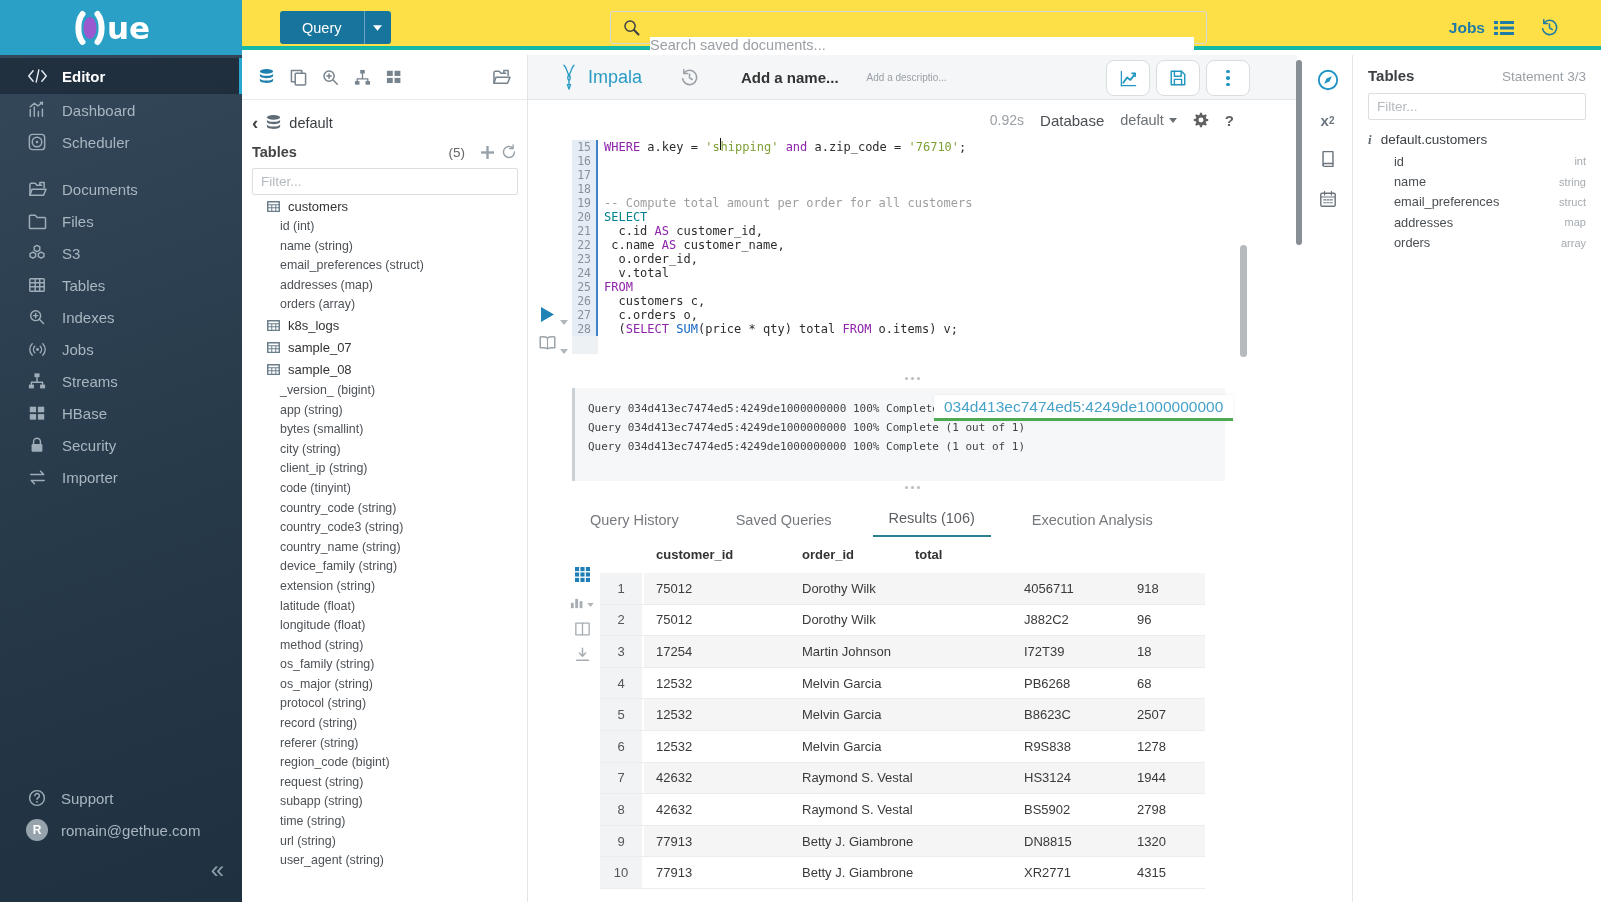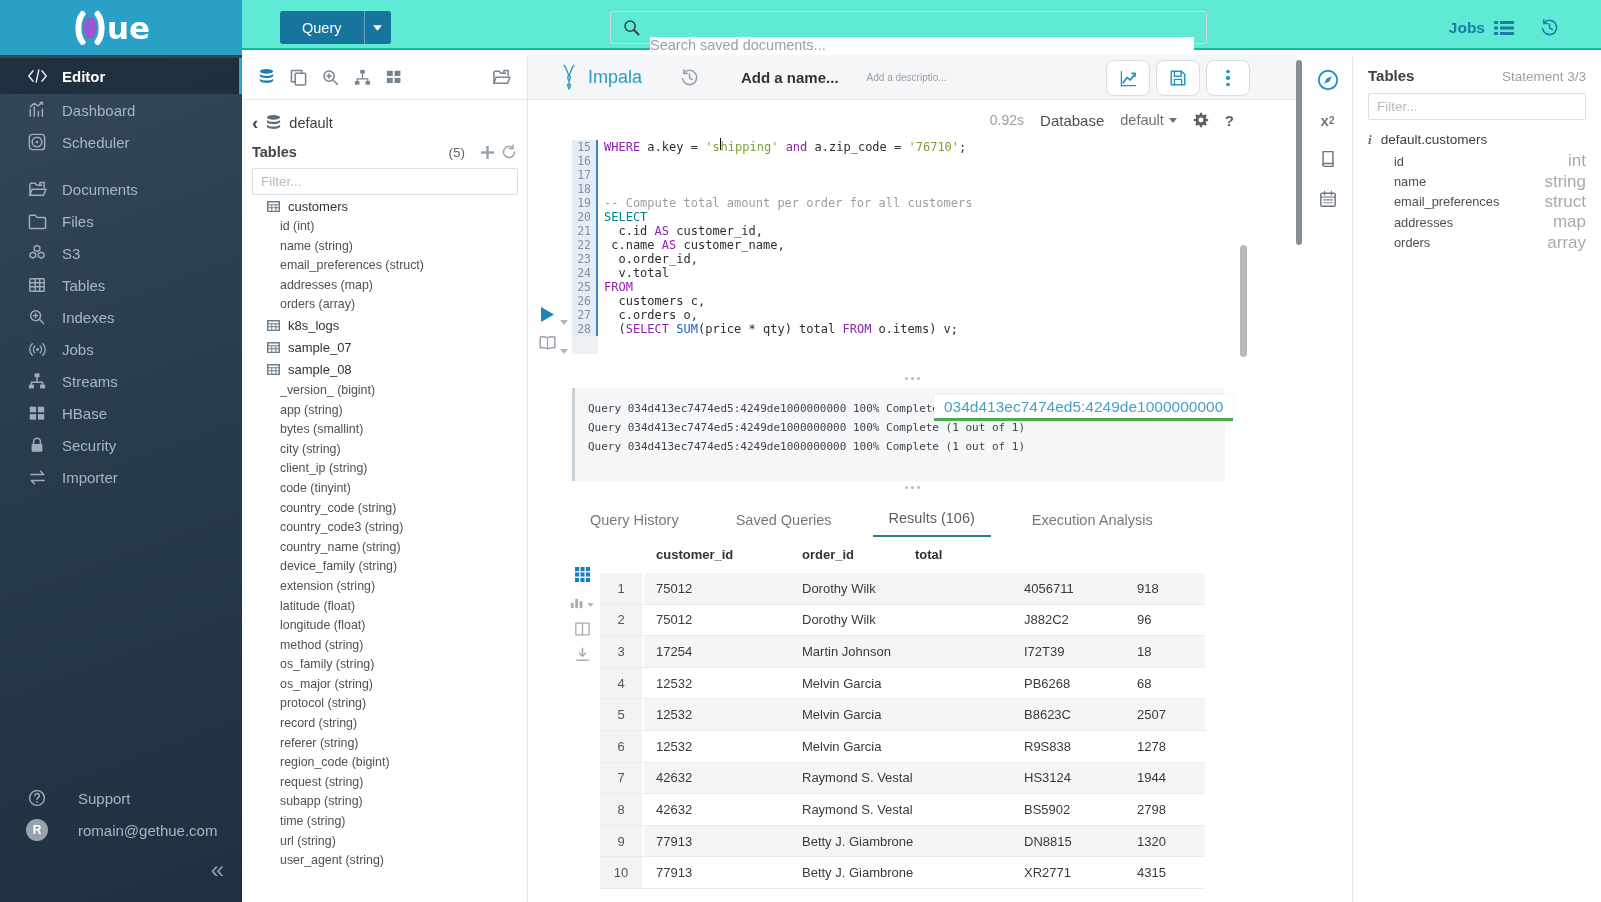--- a/index.html
+++ b/index.html
@@ -15,30 +15,30 @@
   #nav { position:absolute; top:58px; left:0; right:0; }
   .nav-item { display:flex; align-items:center; gap:14px; height:32px; padding-left:26px;
               color:#a9b6c0; font-size:15px; cursor:pointer; }
   .nav-item .icn { width:22px; color:#9fadb8; }
   .nav-item.first { height:36px; }
   .nav-item.active { background:rgba(10,20,30,.45); color:#fff; font-weight:bold; position:relative; }
   .nav-item.active .icn { color:#e8eef2; }
   .nav-item.active::after { content:""; position:absolute; right:0; top:0; bottom:0; width:3px; background:#2aa7cf; }
   .nav-gap { height:15px; }
   #sidebar-footer { position:absolute; left:0; right:0; bottom:0; height:120px; }
-  .foot-row { display:flex; align-items:center; gap:30px; padding-left:26px; height:32px;
+  .foot-row { display:flex; align-items:center; gap:13px; padding-left:26px; height:32px;
               color:#a9b6c0; font-size:15px; cursor:pointer;text-align:right; }
   .foot-row .icn { width:22px; color:#9fadb8; }
   #avatar { width:22px; height:22px; border-radius:50%; background:#97a3ac; color:#fff;
             font-size:12px; font-weight:bold; display:flex; align-items:center; justify-content:center; }
   #collapse { position:absolute; right:18px; bottom:18px; color:#8fa0ac; font-size:24px; cursor:pointer; }
 
   
-  #topbar { position:absolute; left:242px; top:0; width:1359px; height:50px; background:#5eead4;
-            border-bottom:2px solid #14b8a6; }
+  #topbar { position:absolute; left:242px; top:0; width:1359px; height:50px; background:#fde047;
+            border-bottom:4px solid #14b8a6; }
   #query-btn { position:absolute; left:38px; top:11px; height:33px; display:flex; border-radius:3px;
                overflow:hidden; background:#17749c; color:#fff; cursor:pointer; }
   #query-btn .qb-main { padding:0 22px; display:flex; align-items:center; font-size:14.5px; }
   #query-btn .qb-caret { width:27px; display:flex; align-items:center; justify-content:center;
                border-left:1px solid rgba(255,255,255,.35); }
   #search-box { position:absolute; left:368px; top:11px; width:597px; height:33px;
                 border:1px solid #d5d8db; border-radius:3px; display:flex; align-items:center;
                 padding:0 12px; gap:10px; color:#3c4043; }
   #search-box input { border:none; outline:none; flex:1; font-size:14.5px; color:#444;
                 font-family:"Liberation Sans",sans-serif;margin-top:34px; }
@@ -161,21 +161,21 @@
   #rp-filter { margin-top:9px; width:100%; height:27px; border:1px solid #dcdfe2; border-radius:2px;
                padding:0 8px; font-size:13.5px; color:#555; outline:none;
                font-family:"Liberation Sans",sans-serif; }
   #rp-filter::placeholder { color:#b4bac0; }
   #rp-table { display:flex; align-items:center; gap:9px; margin-top:12px; font-size:13.5px;
               color:#3c4043; cursor:pointer; }
   .info-i { font-family:"Liberation Serif",serif; font-style:italic; color:#5f6b75; font-size:13px; }
   #rp-cols { margin-top:4px; }
   .rp-col { display:flex; height:20.4px; align-items:center; cursor:pointer; }
   .rp-col .n { padding-left:26px; font-size:12.8px; color:#4a4f54; flex:1; }
-  .rp-col .ty { font-size:17px; color:#a5abb0; }
+  .rp-col .ty { font-size:11px; color:#a5abb0; }
 </style>
 </head>
 <body>
 
 <div id="app">
 
   <aside id="sidebar">
     <div id="logo">
       <svg width="104" height="36" viewBox="0 0 104 36">
         <ellipse cx="21" cy="18" rx="6.5" ry="11" fill="#9b59d0"></ellipse>

